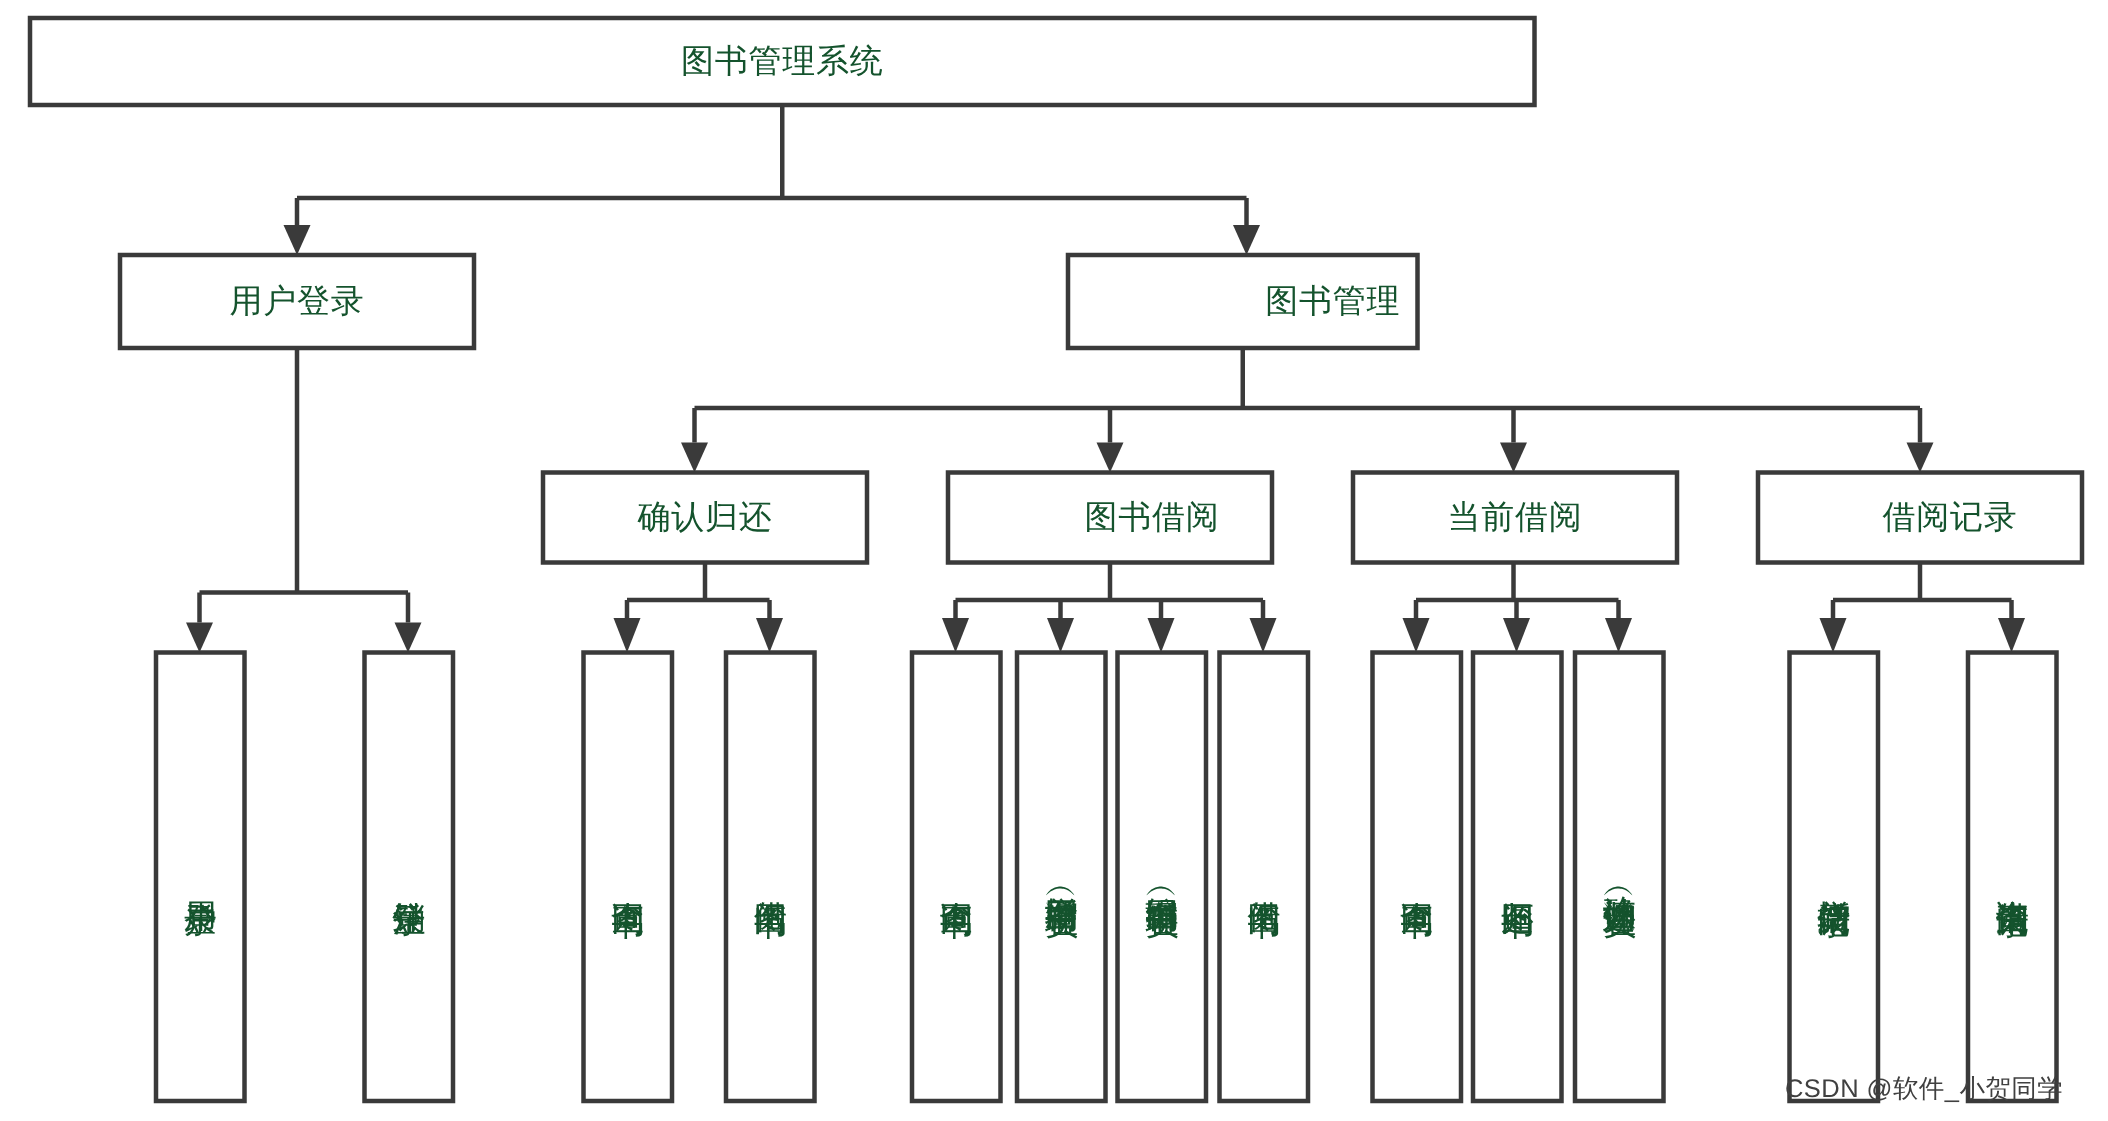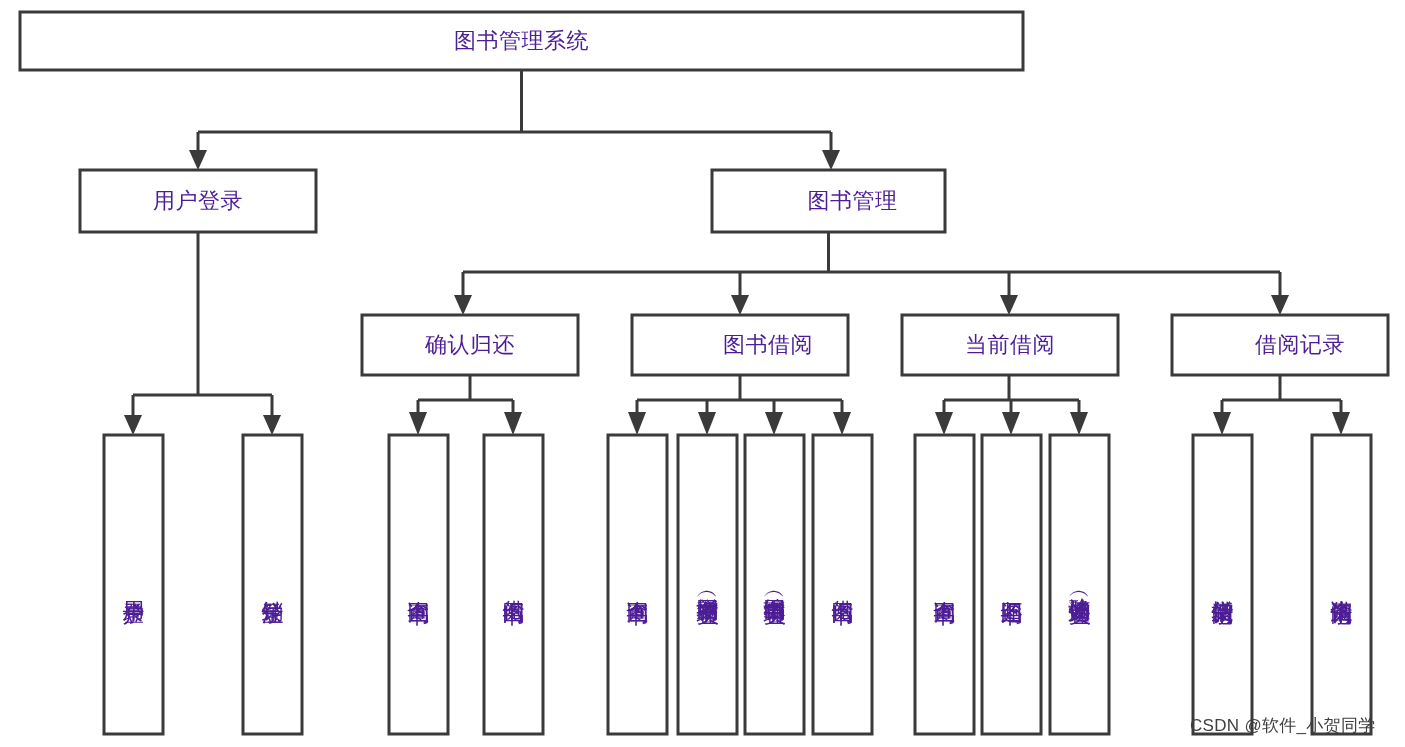--- a/index.html
+++ b/index.html
@@ -34,21 +34,21 @@
   }
   .arrow-head {
     fill: #3a3a3a;
     stroke: none;
   }
   .node-label {
     position: absolute;
     display: flex;
     align-items: center;
     justify-content: center;
-    color: #4c1d95;
+    color: #14532d;
     font-family: "Liberation Sans", "DejaVu Sans", sans-serif;
     pointer-events: none;
     text-align: center;
     line-height: 1.18;
   }
   .node-label.horizontal {
     font-size: 22px;
     letter-spacing: 0.5px;
   }
   .node-label.vertical {
@@ -184,21 +184,21 @@
 
     <rect class="node-rect" x="1193" y="435" width="59" height="299"></rect>
     <rect class="node-rect" x="1312" y="435" width="59" height="299"></rect>
 
   </svg>
 
   <div class="node-label horizontal" style="left:20px; top:12px; width:1003px; height:58px;">图书管理系统</div>
 
   <div class="node-label horizontal" style="left:80px; top:170px; width:236px; height:62px;">用户登录</div>
 
-  <div class="node-label horizontal" style="left:712px; top:170px; width:225px; height:62px;padding-left:28px;">图书管理</div>
+  <div class="node-label horizontal" style="left:748px; top:170px; width:225px; height:62px;padding-left:28px;">图书管理</div>
 
   <div class="node-label horizontal" style="left:362px; top:315px; width:216px; height:60px;">确认归还</div>
 
   <div class="node-label horizontal" style="left:632px; top:315px; width:216px; height:60px;padding-left:28px;">图书借阅</div>
 
   <div class="node-label horizontal" style="left:902px; top:315px; width:216px; height:60px;">当前借阅</div>
 
   <div class="node-label horizontal" style="left:1172px; top:315px; width:216px; height:60px;padding-left:20px;">借阅记录</div>
 
   <div class="node-label vertical" style="left:104px; top:435px; width:59px; height:299px;">用户登录</div>

